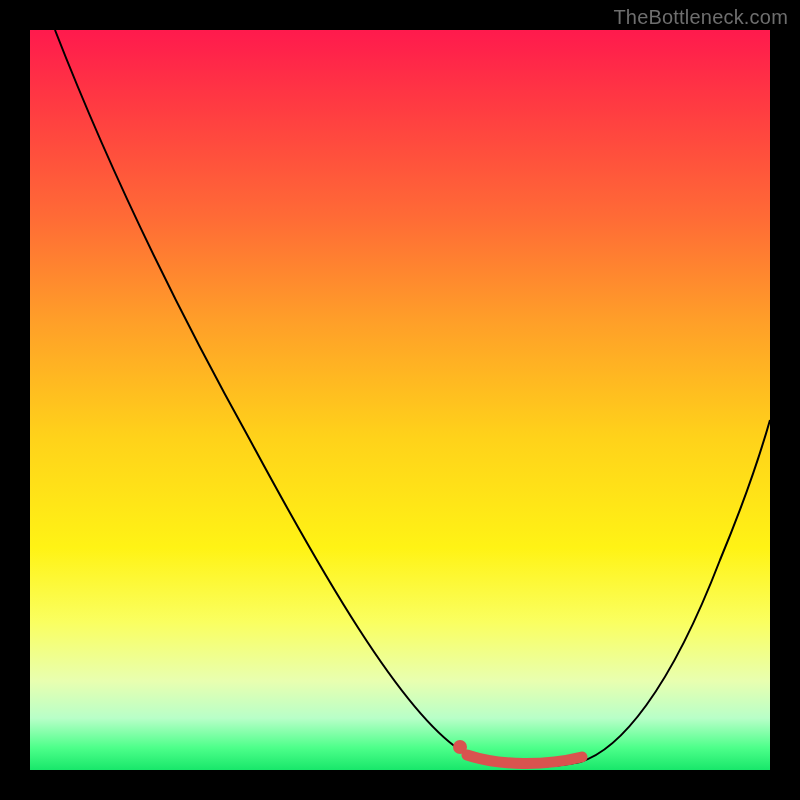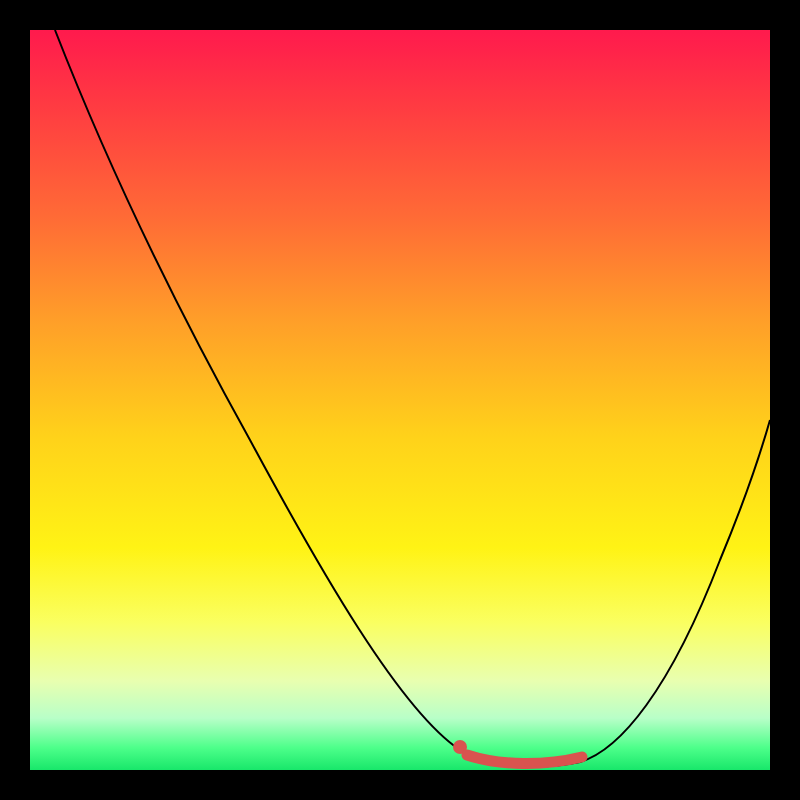--- a/index.html
+++ b/index.html
@@ -69,20 +69,21 @@
   .highlight-dot {
     fill: #d9534f;
   }
 </style>
 </head>
 <body>
 
 <div class="frame">
   <div class="plot"></div>
 
+  <div class="watermark">TheBottleneck.com</div>
 
   <svg class="curves" viewBox="0 0 800 800">
 
     <path class="curve-line" d="M 55 30
              C 90 120, 150 260, 250 440
              C 320 570, 400 710, 460 750
              C 490 768, 540 770, 580 762
              C 620 750, 670 690, 720 560
              C 745 500, 760 455, 770 420"></path>
 

